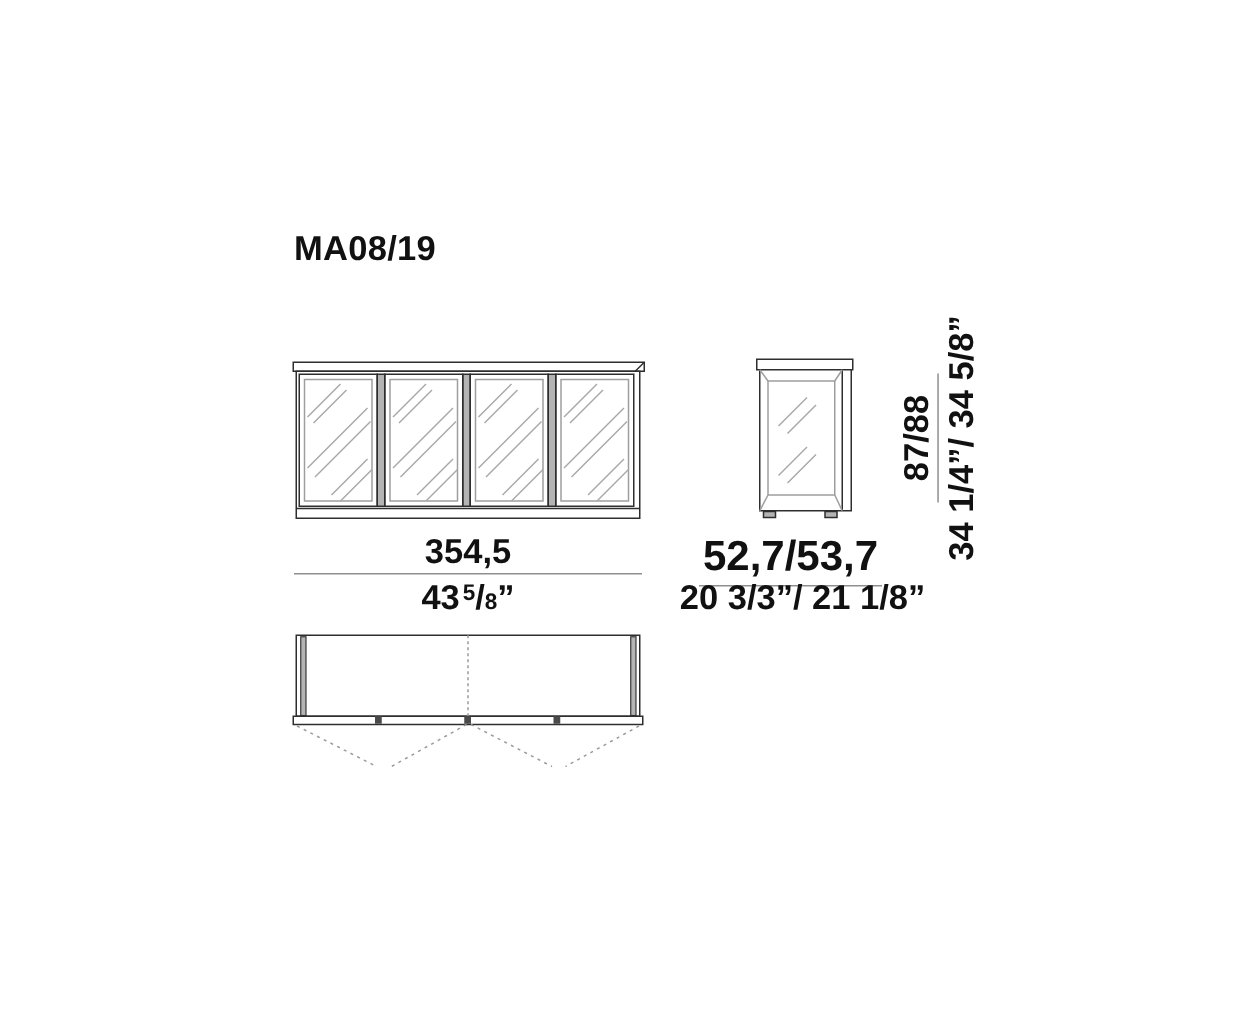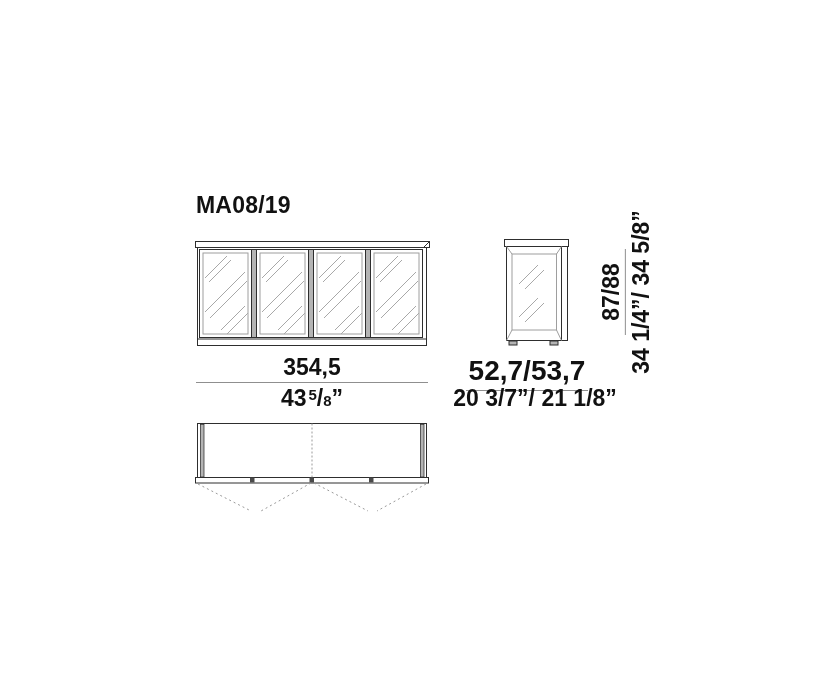--- a/index.html
+++ b/index.html
@@ -5,21 +5,21 @@
   html,body { margin:0; padding:0; background:#fff; }
   #canvas {
     position:relative; width:840px; height:679px; background:#ffffff;
     font-family:"Liberation Sans","DejaVu Sans",sans-serif;
     color:var(--text,#111);
     overflow:hidden;
   }
   .abs { position:absolute; }
   #title {
     left:196px; top:152px;
-    font-size:23px; font-weight:700; letter-spacing:0.2px;margin-top:40px;
+    font-size:23px; font-weight:700; letter-spacing:0.2px;
   }
   svg.drawing { position:absolute; left:0; top:0; }
   
   .dim { font-weight:700; font-size:23px; line-height:1.05; text-align:center; }
   .dim .metric-line {
     display:block; padding-bottom:3px;
     border-bottom:1px solid var(--dim-line,#8f8f8f);
   }
   .dim .imperial-line { display:block; margin-top:3px; white-space:nowrap; }
   #front-dim { left:196px; top:355px; width:232px; }
@@ -154,20 +154,20 @@
   </svg>
 
   <div id="front-dim" class="abs dim">
     <span class="metric-line">354,5</span>
     <span class="imperial-line"><span>43</span> <span class="frac-sup">5</span><span>/</span><span class="frac-sub">8</span><span>”</span></span>
   </div>
 
   <div id="side-dim-metric" class="abs">
     <span class="u">52,7/53,7</span>
   </div>
-  <div id="side-dim-imperial" class="abs">20 3/7”/ 21 1/8”</div>
+  <div id="side-dim-imperial" class="abs">20 3/3”/ 21 1/8”</div>
 
   <div id="height-dim" class="abs">
     <span class="metric-line">87/88</span>
     <span class="imperial-line">34 1/4”/ 34 5/8”</span>
   </div>
 
 </div>
 
 </body></html>

